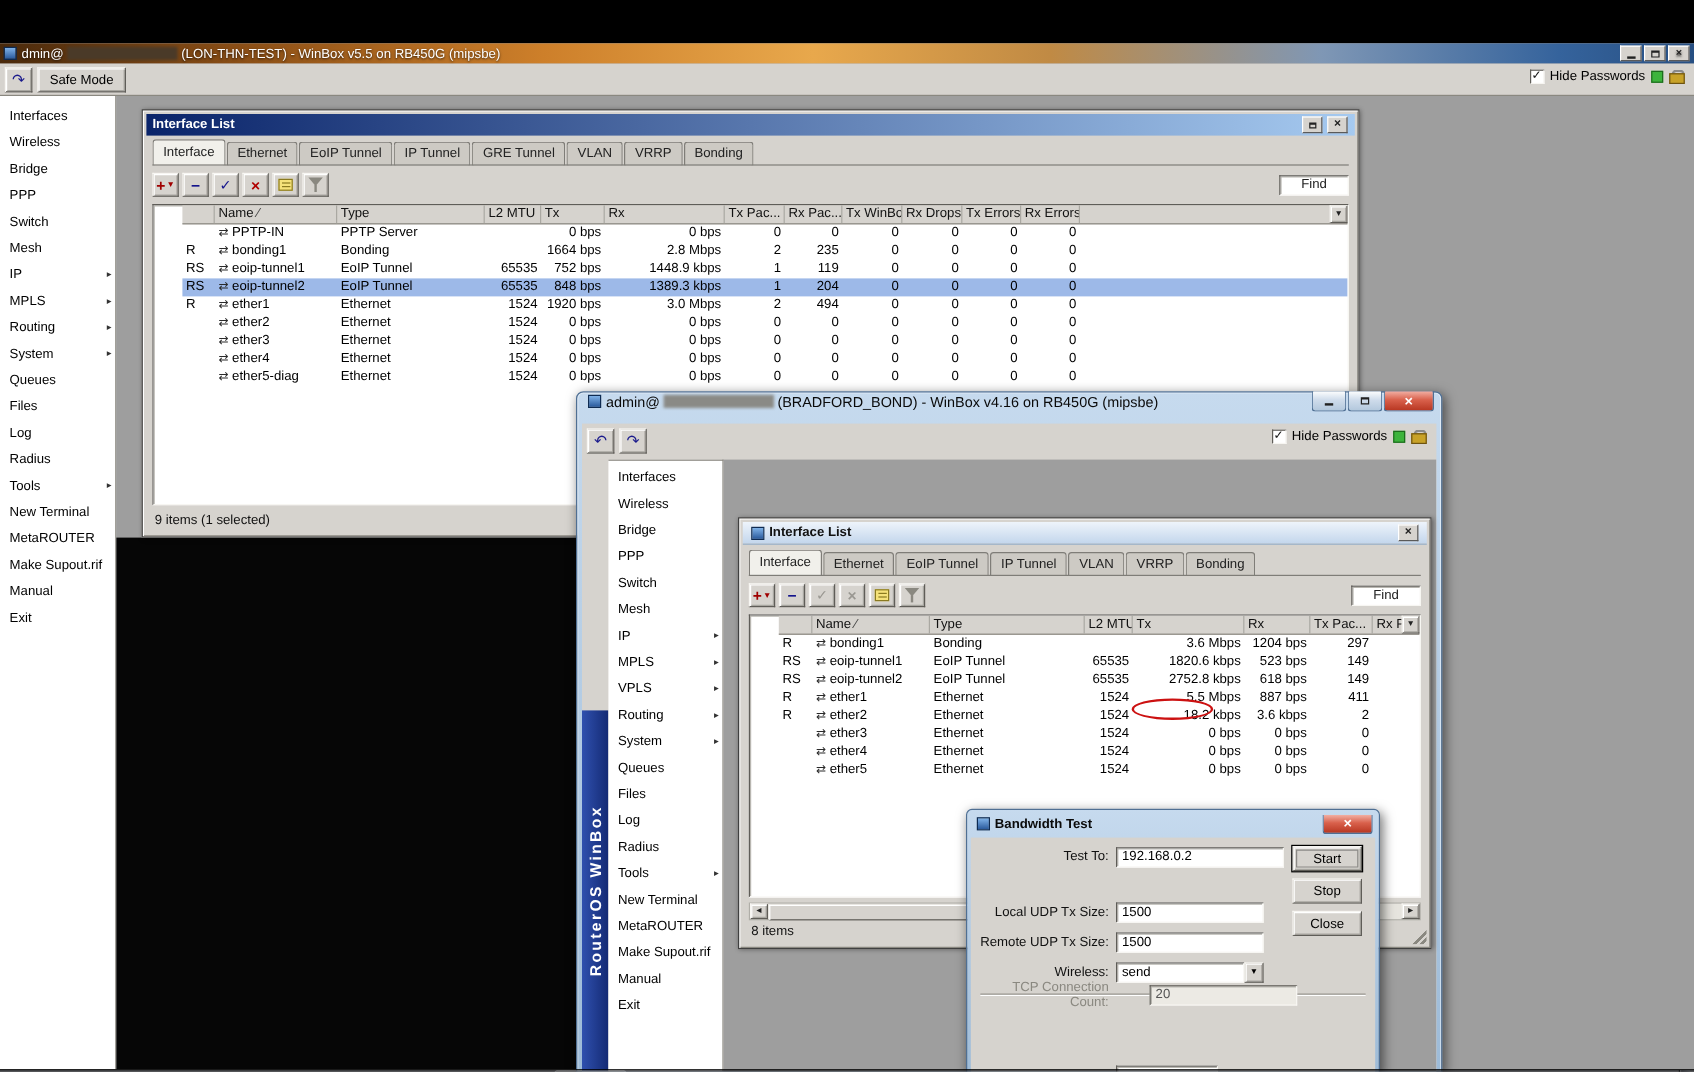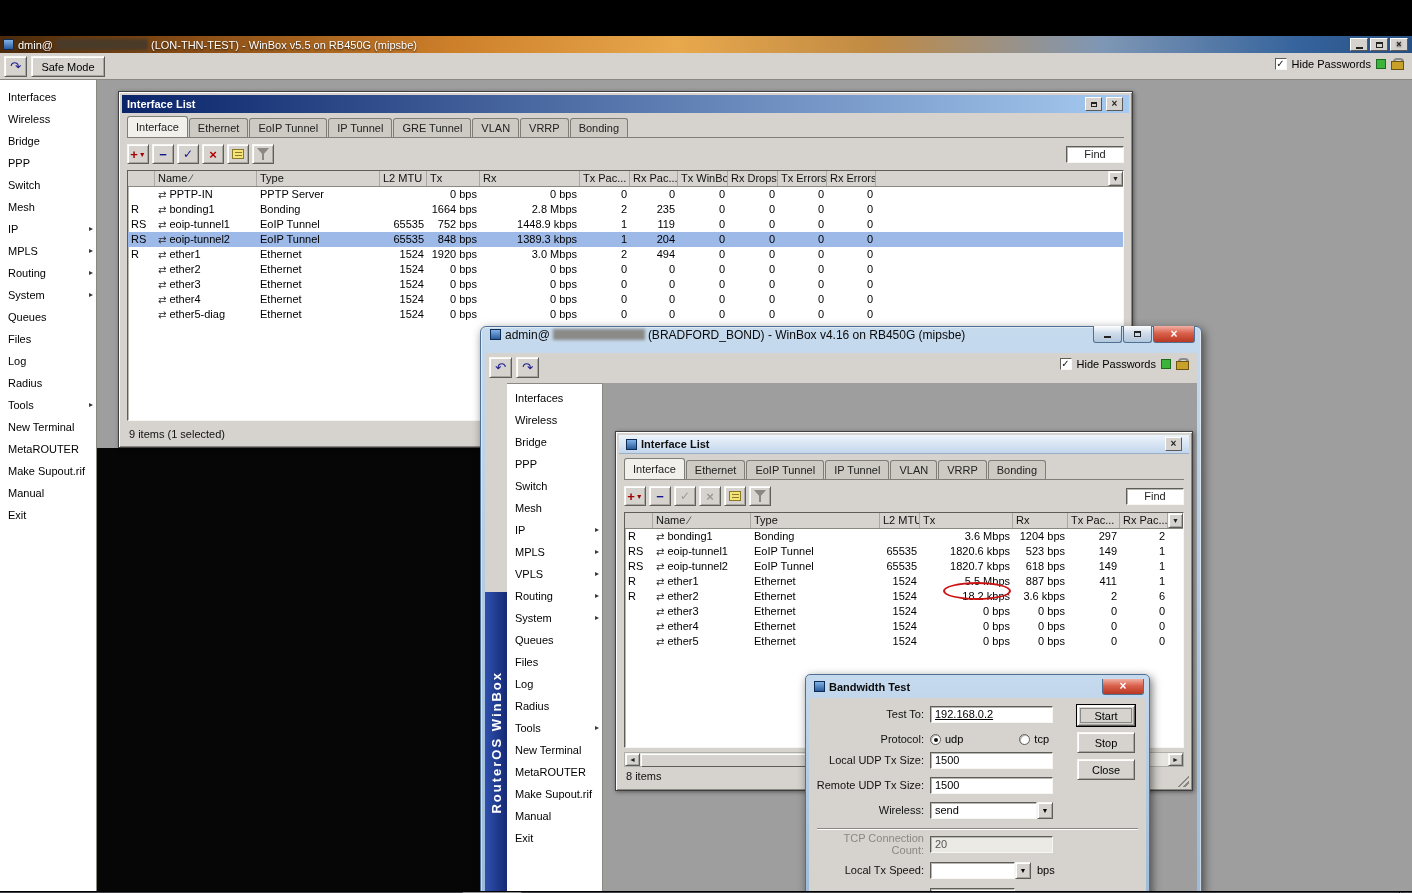--- a/index.html
+++ b/index.html
@@ -54,21 +54,21 @@
 .ic-rem{color:#14148c;}
 .ic-en{color:#14148c;font-size:12px;}
 .ic-dis{color:#b00000;}
 .ic-gray{color:#9a9892 !important;}
 .note-ic{width:12px;height:10px;background:#f5e27a;border:1px solid #8a7a20;position:relative;}
 .note-ic:before{content:"";position:absolute;left:2px;top:2px;width:7px;height:1px;background:#8a7a20;box-shadow:0 3px 0 #8a7a20;}
 .funnel{position:relative;width:13px;height:12px;}
 .funnel:before{content:"";position:absolute;left:0;top:0;border-left:6px solid transparent;border-right:6px solid transparent;border-top:7px solid #8a8880;}
 .funnel:after{content:"";position:absolute;left:5px;top:6px;width:2px;height:6px;background:#8a8880;}
 .findbox{margin-left:auto;width:58px;height:17px;background:#fff;border:1px solid;border-color:#5f5d58 #f7f6f2 #f7f6f2 #5f5d58;box-shadow:inset 1px 1px 0 #b8b6b0;display:flex;align-items:center;justify-content:center;color:#222;}
-.list{position:absolute;left:8px;right:8px;background:#fff;border:1px solid;border-color:#5f5d58 #f7f6f2 #f7f6f2 #5f5d58;box-shadow:inset 1px 1px 0 #b8b6b0;overflow:hidden;}
+.list{position:absolute;left:8px;right:8px;background:#fff;border:1px solid;border-color:#5f5d58 #f7f6f2 #f7f6f2 #5f5d58;box-shadow:inset 1px 1px 0 #b8b6b0;overflow:hidden;padding-left:24px;}
 .lheader{display:grid;grid-template-columns:var(--cols);height:16px;background:#d6d3ce;border-bottom:1px solid #8a8880;position:relative;}
 .hc{padding:1px 3px;border-right:1px solid #aaa8a2;white-space:nowrap;overflow:hidden;color:#111;}
 .sortg{margin-left:3px;color:#444;}
 .colsel{position:absolute;right:0;top:0;width:15px;height:15px;font-size:7px;color:#222;}
 .trow{display:grid;grid-template-columns:var(--cols);height:15px;line-height:15px;}
 .trow.sel{background:var(--sel);}
 .c{padding:0 3px;white-space:nowrap;overflow:hidden;}
 .c.r{text-align:right;}
 .ifico{color:#2a2a2a;font-size:10px;margin-right:3px;}
 .statusline{position:absolute;left:10px;color:#111;}
@@ -546,21 +546,21 @@
           <div class="c r">523 bps</div>
           <div class="c r">149</div>
           <div class="c r">1</div>
           <div class="c"></div>
         </div>
           <div class="trow">
           <div class="c">RS</div>
           <div class="c"><span class="ifico">⇄</span><span>eoip-tunnel2</span></div>
           <div class="c">EoIP Tunnel</div>
           <div class="c r">65535</div>
-          <div class="c r">1820.7 kbps</div>
+          <div class="c r">2752.8 kbps</div>
           <div class="c r">618 bps</div>
           <div class="c r">149</div>
           <div class="c r">1</div>
           <div class="c"></div>
         </div>
           <div class="trow">
           <div class="c">R</div>
           <div class="c"><span class="ifico">⇄</span><span>ether1</span></div>
           <div class="c">Ethernet</div>
           <div class="c r">1524</div>
@@ -631,52 +631,39 @@
     <div class="bwt-title">
       <span class="win-ico"></span>
       <span>Bandwidth Test</span>
       <span class="w7btns">
         <span class="w7b close">×</span>
       </span>
     </div>
     <div class="bwt-client">
       <div class="brow" style="top:7px;">
         <span class="blabel">Test To:</span>
-        <span class="field" style="width:123px;text-decoration:underline;">192.168.0.2</span>
-      </div>
-      <div class="brow" style="top:32px;">
-        <span class="blabel">Protocol:</span>
-        <span class="radio on"></span>
-        <span>udp</span>
-        <span class="radio" style="margin-left:56px;"></span>
-        <span>tcp</span>
+        <span class="field" style="width:140px;">192.168.0.2</span>
       </div>
       <div class="brow" style="top:53px;">
         <span class="blabel">Local UDP Tx Size:</span>
         <span class="field" style="width:123px;">1500</span>
       </div>
       <div class="brow" style="top:78px;">
         <span class="blabel">Remote UDP Tx Size:</span>
         <span class="field" style="width:123px;">1500</span>
       </div>
       <div class="brow" style="top:103px;">
         <span class="blabel">Wireless:</span>
         <span class="field" style="width:107px;">send</span>
         <span class="rbtn combo-btn">▼</span>
       </div>
       <div class="divider" style="top:130px;"></div>
-      <div class="brow" style="top:137px;">
+      <div class="brow" style="top:122px;gap:28px;">
         <span class="blabel dis">TCP Connection Count:</span>
         <span class="field dis" style="width:123px;">20</span>
-      </div>
-      <div class="brow" style="top:163px;">
-        <span class="blabel">Local Tx Speed:</span>
-        <span class="field" style="width:85px;"></span>
-        <span class="rbtn combo-btn">▼</span>
-        <span style="margin-left:6px;">bps</span>
       </div>
       <div class="brow" style="top:189px;">
         <span class="blabel dis"></span>
         <span class="field" style="width:85px;"></span>
       </div>
       <span class="rbtn bwt-btn deffocus" style="top:7px;">Start</span>
       <span class="rbtn bwt-btn" style="top:34px;">Stop</span>
       <span class="rbtn bwt-btn" style="top:61px;">Close</span>
     </div>
   </div>

